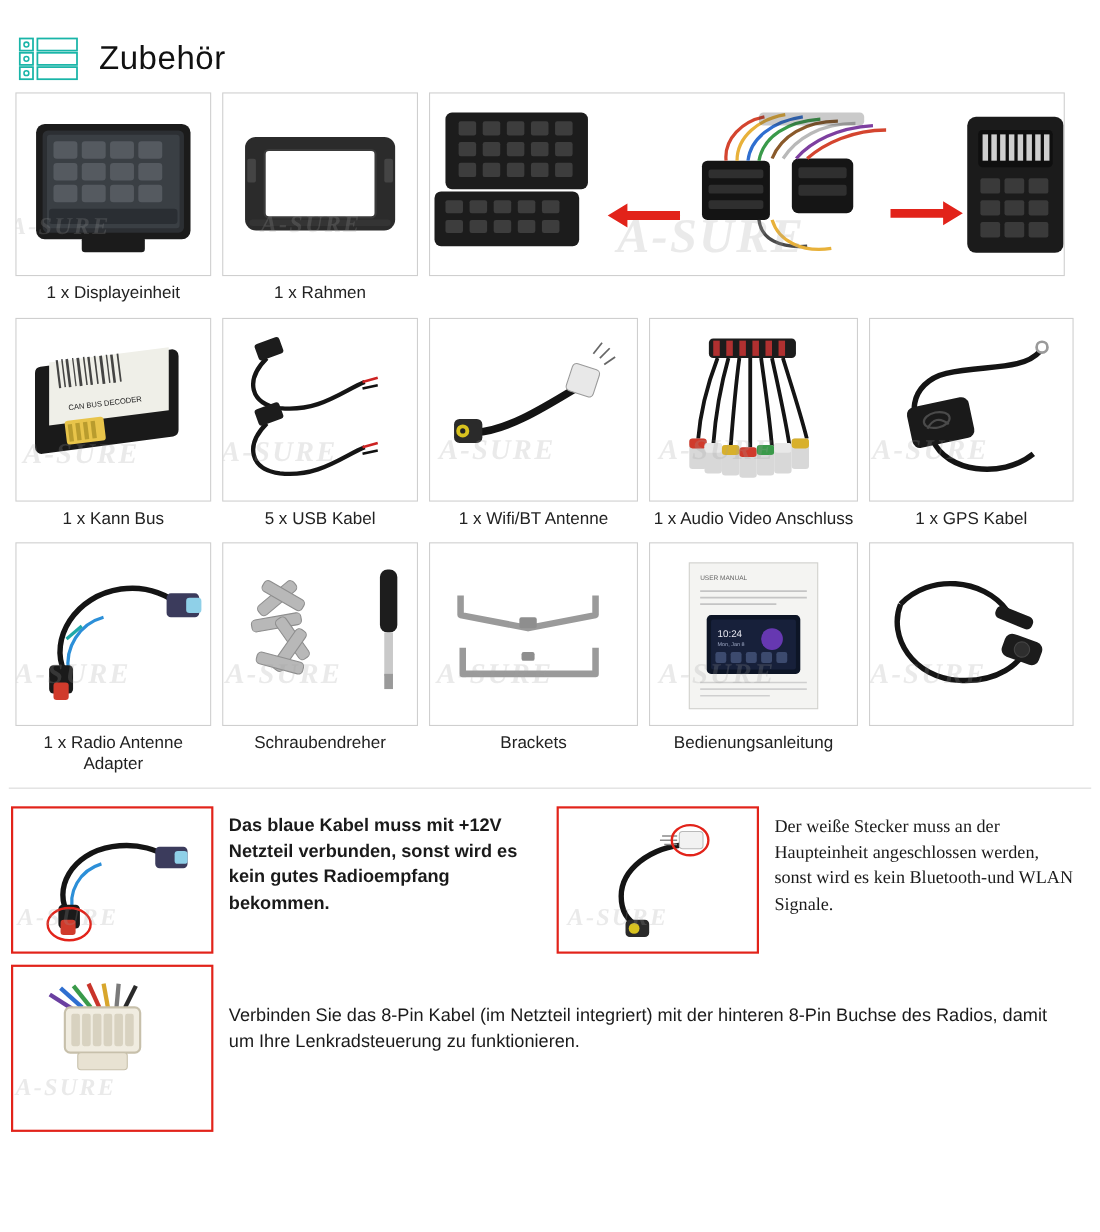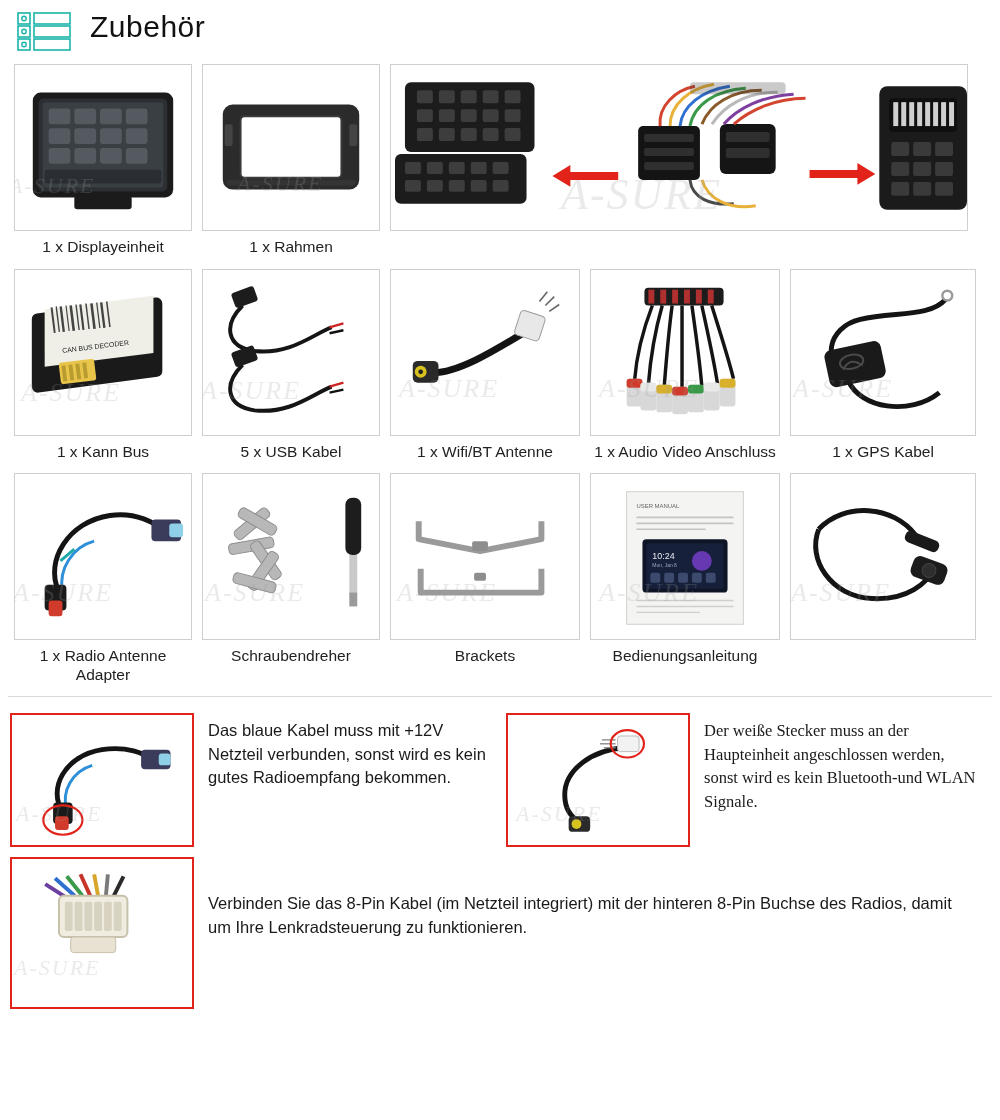--- a/index.html
+++ b/index.html
@@ -8,23 +8,24 @@
     width: 1000px; height: 1120px;
     background: #ffffff;
     font-family: "Liberation Sans", sans-serif;
     color: #1a1a1a;
     overflow: hidden;
   }
   .page { position: relative; width: 1000px; height: 1120px; }
 
   
   .header {
-    display: flex; 
+    display: flex; align-items: center;
     padding: 10px 0 6px 16px;
     height: 64px;
+    margin-top: 20px;
   }
   .header-icon { width: 56px; height: 44px; margin-right: 18px; flex: none; }
   .header-title {
     font-size: 30px; font-weight: 400; letter-spacing: .5px; color: #111;
   }
 
   
   .grid {
     padding: 0 14px;
   }
@@ -43,21 +44,21 @@
     color: #222;
     padding-top: 7px;
     line-height: 1.2;
   }
 
   
   .wm {
     position: absolute;
     font-family: "Liberation Serif", serif;
     font-style: italic;
-    font-weight: normal;
+    font-weight: bold;
     color: rgba(160,160,160,0.22);
     letter-spacing: 2px;
     pointer-events: none;
     white-space: nowrap;
     user-select: none;
   }
 
   
   .notes { padding: 6px 10px 0 10px; }
   .note-row { display: flex; gap: 12px; margin-bottom: 10px; }
@@ -516,21 +517,21 @@
             <path d="M52 100 C36 76 54 42 92 36 C118 32 134 40 146 46" fill="none" stroke="#141414" stroke-width="5"></path>
             <path d="M56 98 C50 78 62 58 82 52" fill="none" stroke="#2c8fd8" stroke-width="3"></path>
             <rect x="132" y="36" width="30" height="20" rx="4" fill="#3b3b5c"></rect>
             <rect x="150" y="40" width="12" height="12" rx="3" fill="#8fd0e8"></rect>
             <rect x="42" y="90" width="20" height="22" rx="4" fill="#1a1a1a"></rect>
             <rect x="44" y="104" width="14" height="14" rx="3" fill="#d03b2c"></rect>
             <ellipse cx="52" cy="108" rx="20" ry="15" fill="none" stroke="#e2231a" stroke-width="2.2"></ellipse>
           </svg>
           <span class="wm" style="left:4px; top:86px; font-size:22px;">A-SURE</span>
         </div>
-        <div class="note-text" style="width:278px;">Das blaue Kabel muss mit +12V Netzteil verbunden, sonst wird es kein gutes Radioempfang bekommen.</div>
+        <div class="note-text" style="width:278px;font-weight:bold;">Das blaue Kabel muss mit +12V Netzteil verbunden, sonst wird es kein gutes Radioempfang bekommen.</div>
       </div>
 
       <div class="note" style="width:485px;">
         <div class="note-img" style="width:184px;height:134px;">
           <svg viewBox="0 0 184 134" width="184" height="134">
             <path d="M120 34 C84 36 58 58 58 82 C58 98 66 106 74 110" fill="none" stroke="#141414" stroke-width="5"></path>
             <rect x="112" y="22" width="22" height="16" rx="3" fill="#f2f2f2" stroke="#b9b9b9"></rect>
             <g stroke="#8a8a8a" stroke-width="1.4">
               <path d="M110 26 h-14"></path>
                 <path d="M110 30 h-16"></path>

